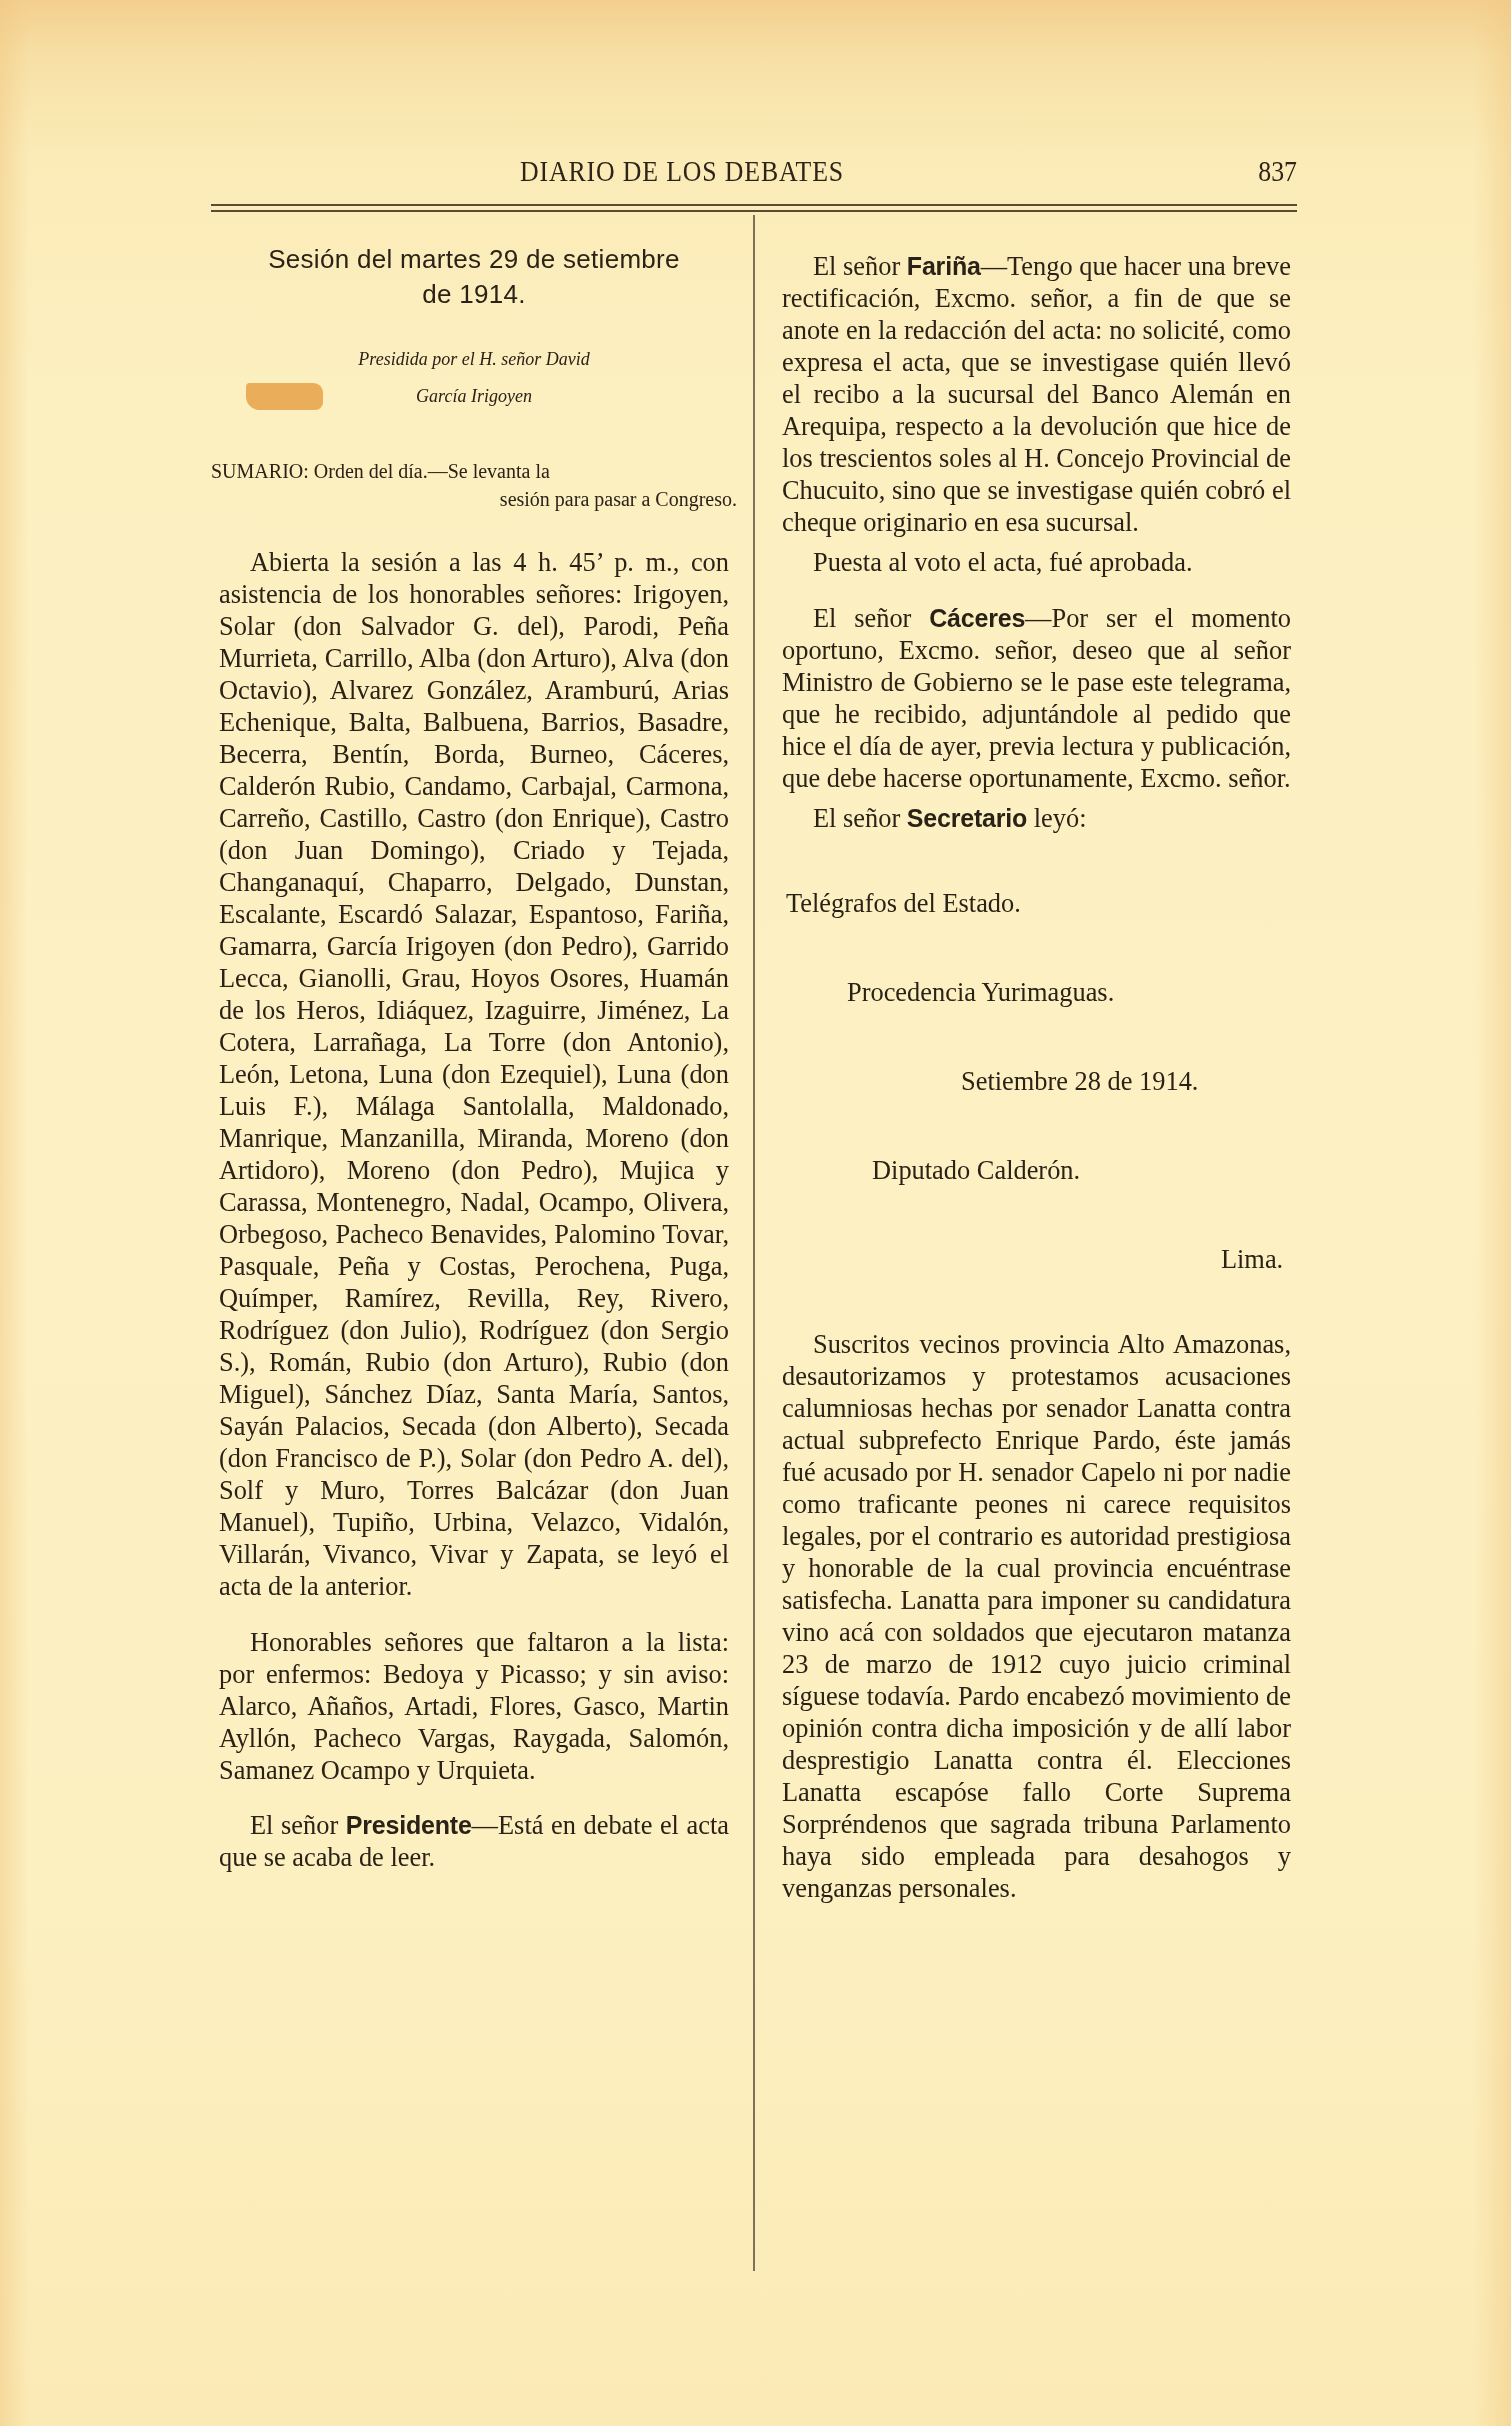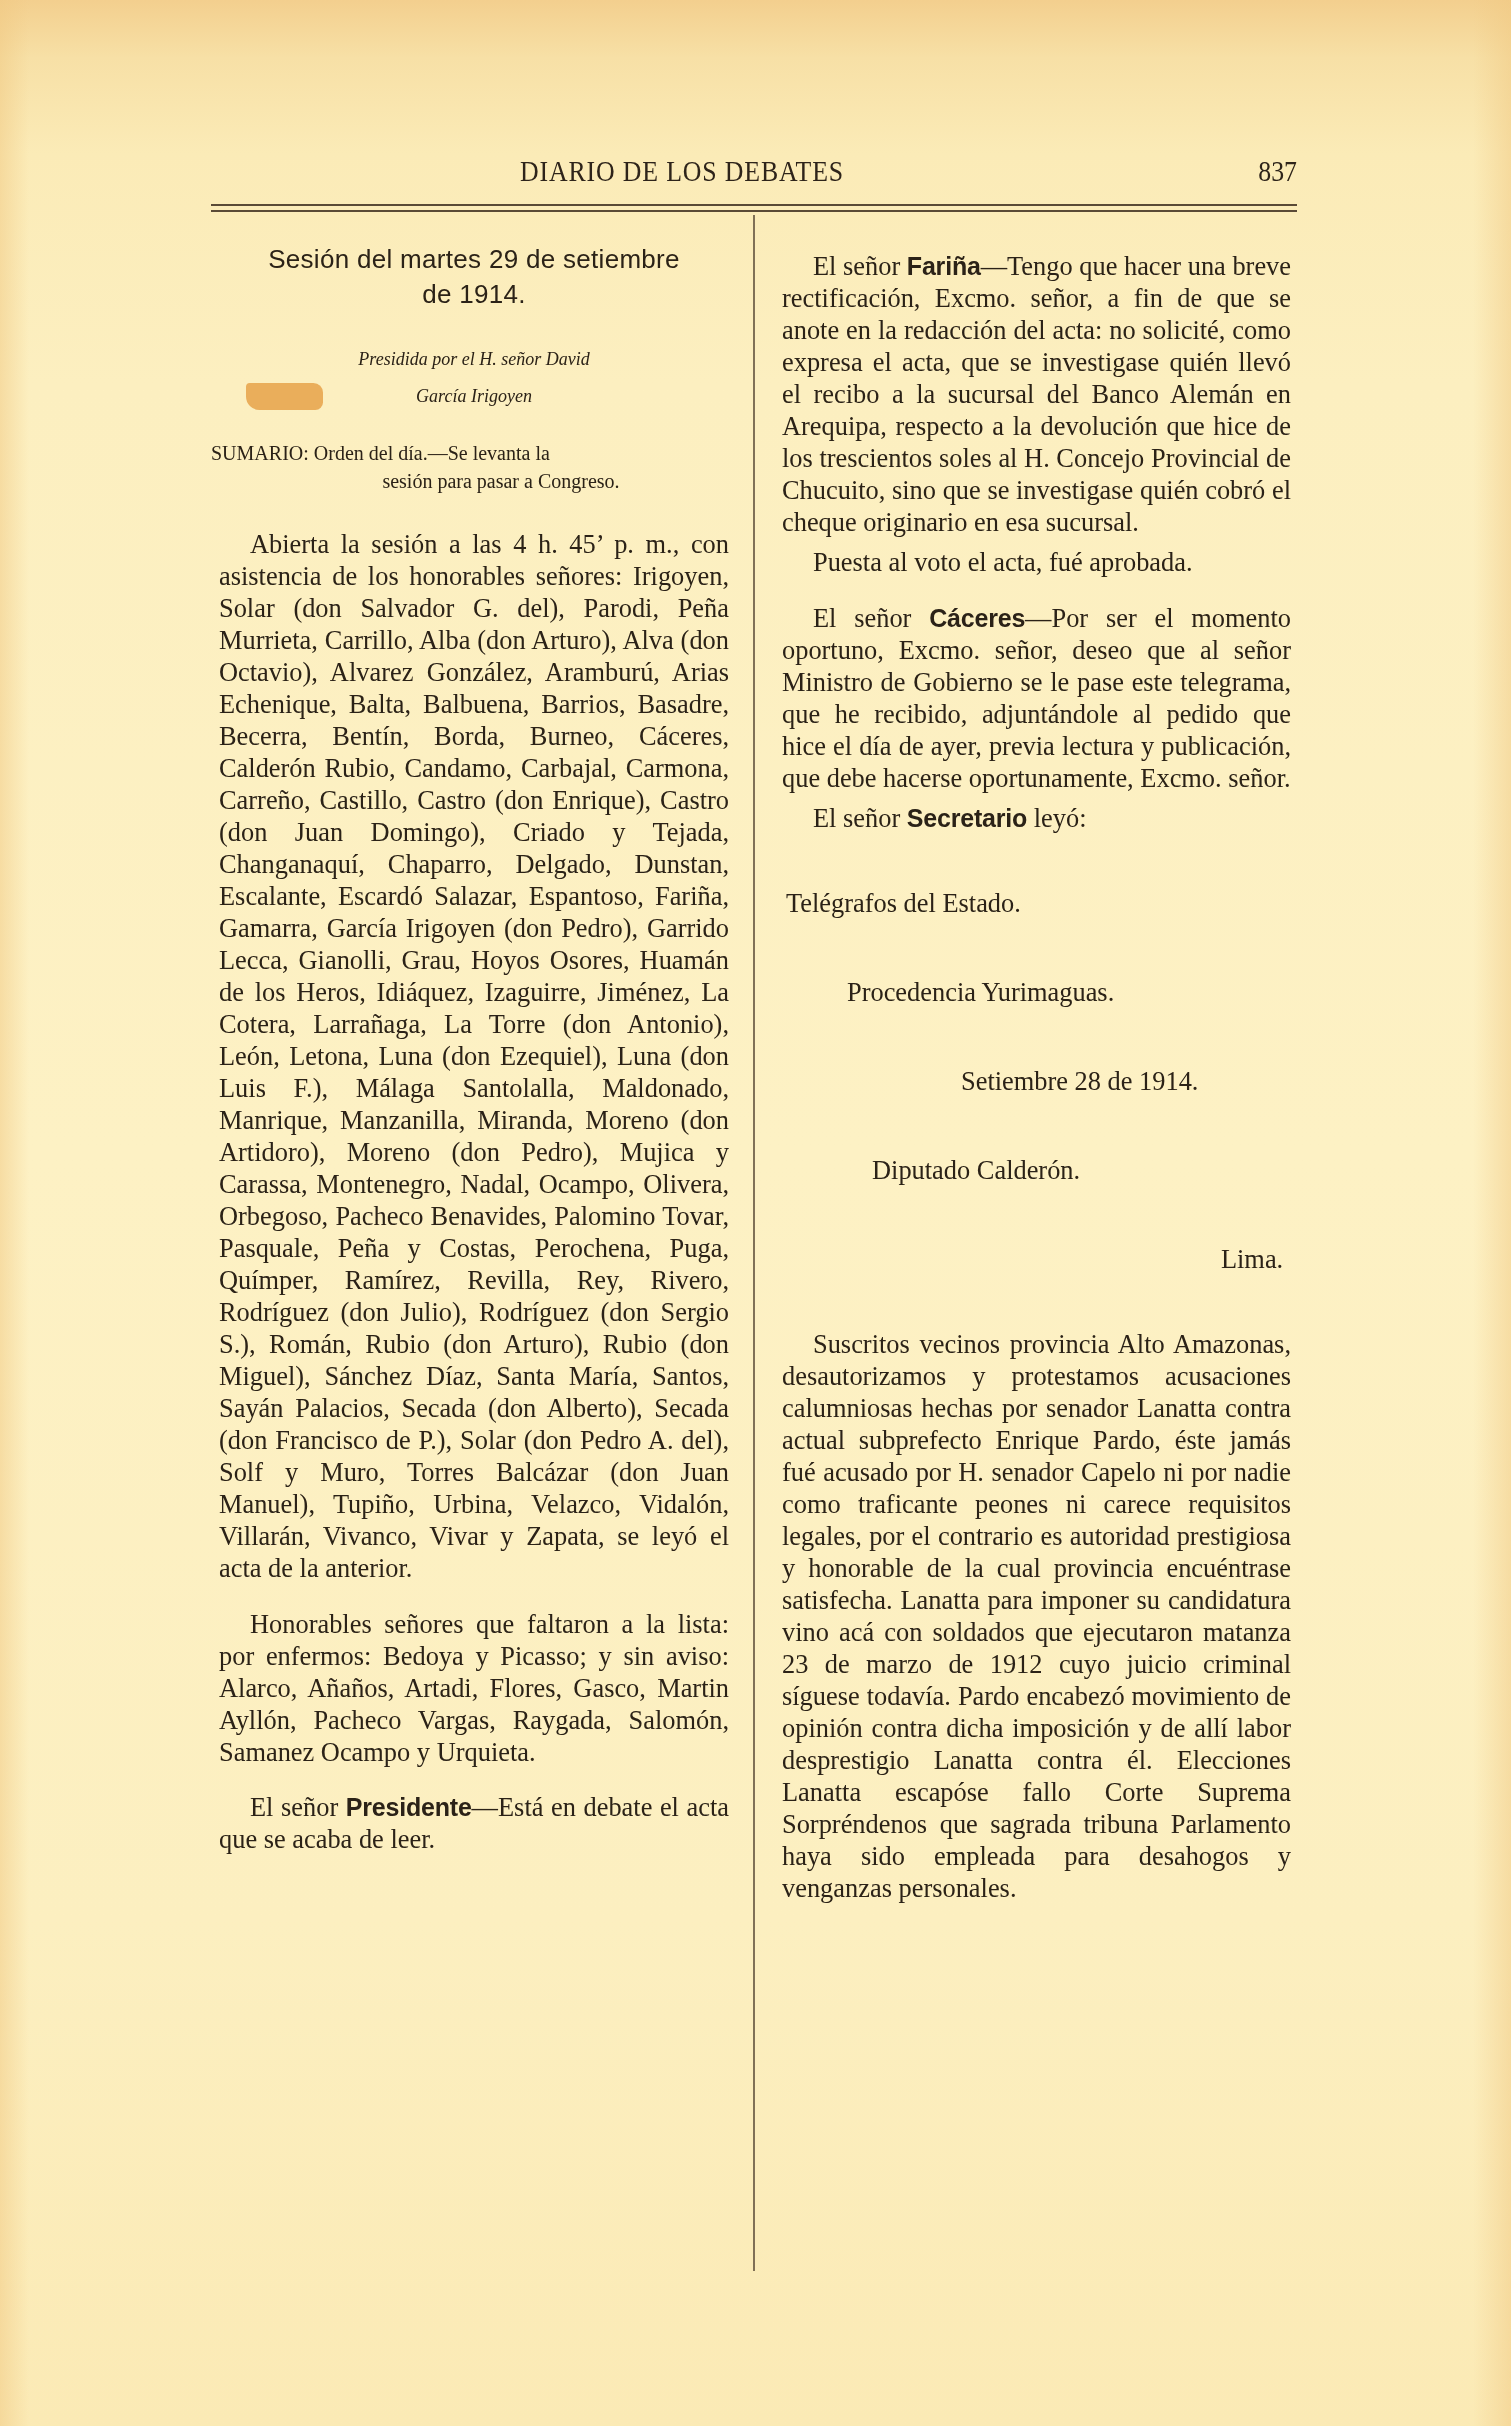--- a/index.html
+++ b/index.html
@@ -31,22 +31,22 @@
   .col-right { left:774px; width:525px; top:242px; }
 
   .session-title {
     font-family: "Liberation Sans", "DejaVu Sans", sans-serif; font-weight: normal; font-size: 26px;
     text-align: center; line-height: 35px; margin: 1.9px 0 0 0; letter-spacing: 0.3px;
   }
   .presided {
     font-style: italic; font-size: 18px; text-align: center; line-height: 37px; margin: 29px 0 0 0; position: relative;
   }
   .stain { position:absolute; left:35px; top:42px; width:77px; height:27px; background:#e8a650; border-radius: 3.8px 9.6px 7.7px 13.4px; opacity:0.9; }
-  .sumario { font-size: 20px; line-height: 28px; margin: 24px 0 0 0; text-align: justify; text-indent: 0; padding-left: 0; }
-  .sumario .sumario-rest { display:block; padding-left: 54px; text-align:center; }
+  .sumario { font-size: 20px; line-height: 28px; margin: 42px 0 0 0; text-align: justify; text-indent: 0; padding-left: 0; }
+  .sumario .sumario-rest { display:block; padding-left: 54px; text-align:right; }
   p.body { margin: 8px; text-indent: 31px; }
   .gap-lg { height: 25px; }
   .gap-sm { height: 7.7px; }
   b.speaker { font-family: "Liberation Sans", "DejaVu Sans", sans-serif; font-weight: bold; font-size: 25px; letter-spacing: -0.2px; }
   .tele-line { margin: 12px; }
   .tele-1 { padding-left: 0; }
   .tele-2 { padding-left: 61px; }
   .tele-3 { padding-left: 175px; }
   .tele-4 { padding-left: 86px; }
   .tele-5 { text-align: right; padding-right: 3.8px; }

